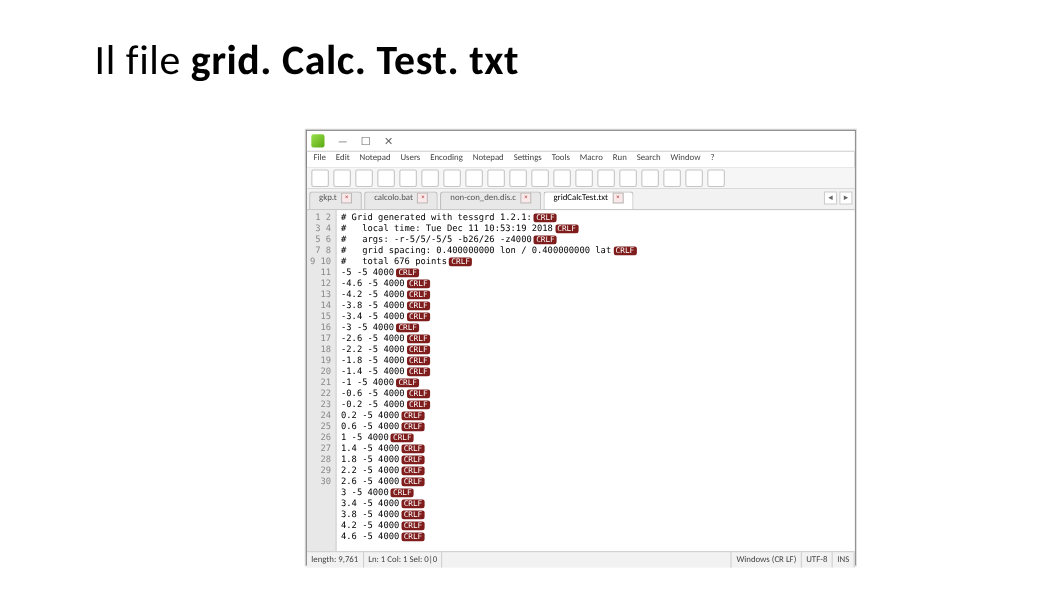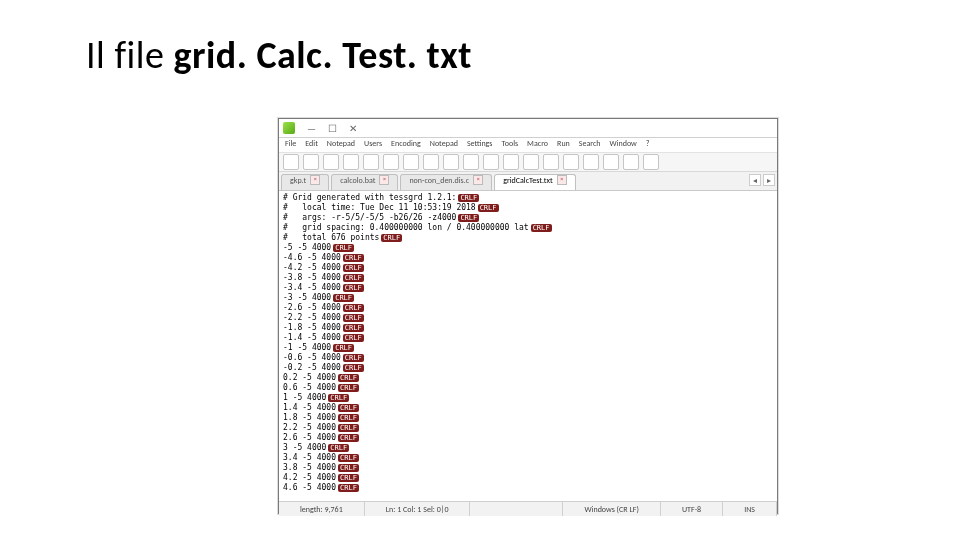--- a/index.html
+++ b/index.html
@@ -17,21 +17,21 @@
 .tabsrow{height:18px;display:flex;align-items:flex-end;background:#f2f2f2;border-bottom:1px solid #c9c9c9;padding-left:2px;position:relative}
 .tab{height:15px;padding:0 8px;font-size:8px;color:#555;border:1px solid #c0c0c0;border-bottom:none;background:#e8e8e8;margin-right:2px;display:flex;gap:4px;border-radius:3px 3px 0 0}
 .tab.active{background:#fff;color:#000;font-weight:400}
 .tab .x{width:8px;height:8px;border:1px solid #bbb;font-size:6px;line-height:6px;text-align:center;color:#a33;background:#fbe9e9}
 .tabsrow .nav{position:absolute;right:2px;top:2px;font-size:8px;color:#666;display:flex;gap:2px}
 .tabsrow .nav span{border:1px solid #ccc;padding:0 3px;background:#fff}
 .editor{display:flex;height:310px;overflow:hidden;background:#fff}
 .gutter{width:22px;background:#e8e8e8;border-right:1px solid #cfcfcf;font-size:8px;color:#8a8a8a;text-align:right;padding-right:4px;font-family:Consolas,monospace;line-height:10px;padding-top:2px}
 .code{flex:1;font-family:Consolas,monospace;font-size:8px;color:#000;line-height:10px;padding:2px 4px;white-space:pre}
 .status{height:14px;border-top:1px solid #cfcfcf;background:#f2f2f2;display:flex;align-items:center;font-size:8px;color:#444}
-.status .cell{padding:0 21px;border-right:1px solid #d0d0d0;height:100%;display:flex;align-items:center}
+.status .cell{padding:0 4px;border-right:1px solid #d0d0d0;height:100%;display:flex;align-items:center}
 .status .grow{flex:1}
 .crlf{background:#7f1d1d;color:#fff;font-size:7px;padding:0 2px;border-radius:2px;margin-left:2px}
 </style>
 </head>
 <body>
 <div class="slide">
 
 <div class="heading">
   <span>Il file </span><span class="bold">grid. Calc. Test. txt</span>
 </div>
@@ -97,20 +97,51 @@
         <div class="tab active">
           <span>gridCalcTest.txt</span>
           <span class="x">×</span>
         </div>
         <div class="nav">
           <span>◂</span>
           <span>▸</span>
         </div>
   </div>
   <div class="editor">
+    <div class="gutter" id="gutter">1
+2
+3
+4
+5
+6
+7
+8
+9
+10
+11
+12
+13
+14
+15
+16
+17
+18
+19
+20
+21
+22
+23
+24
+25
+26
+27
+28
+29
+30
+</div>
     <div class="code" id="code"># Grid generated with tessgrd 1.2.1:<span class="crlf">CRLF</span>
 #   local time: Tue Dec 11 10:53:19 2018<span class="crlf">CRLF</span>
 #   args: -r-5/5/-5/5 -b26/26 -z4000<span class="crlf">CRLF</span>
 #   grid spacing: 0.400000000 lon / 0.400000000 lat<span class="crlf">CRLF</span>
 #   total 676 points<span class="crlf">CRLF</span>
 -5 -5 4000<span class="crlf">CRLF</span>
 -4.6 -5 4000<span class="crlf">CRLF</span>
 -4.2 -5 4000<span class="crlf">CRLF</span>
 -3.8 -5 4000<span class="crlf">CRLF</span>
 -3.4 -5 4000<span class="crlf">CRLF</span>

